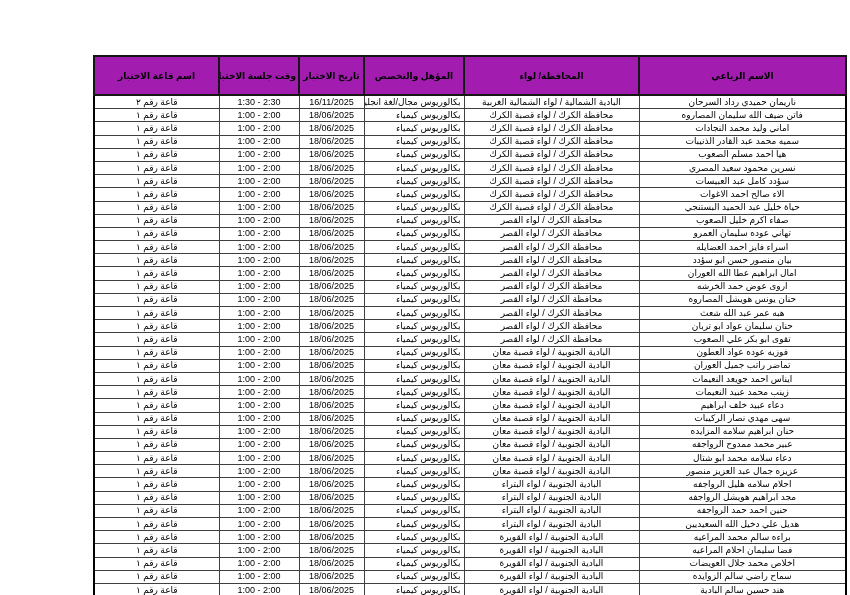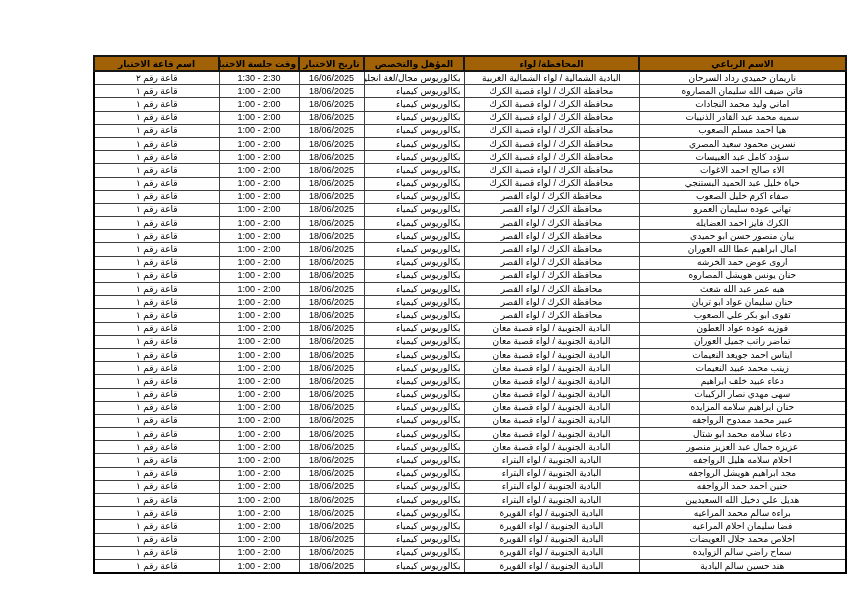--- a/index.html
+++ b/index.html
@@ -10,22 +10,22 @@
   .page{position:relative;width:850px;height:595px;background:#fff;}
   table.schedule{
     position:absolute;left:93px;top:55px;width:752px;
     border-collapse:collapse;table-layout:fixed;
     direction:rtl;
     border:2px solid #000;
   }
   table.schedule th{
     border:2px solid #161616;
     font-size:9px;font-weight:bold;color:#000;
-    height:13px;padding:0 2px;text-align:center;
-    background:#a16207;white-space:nowrap;overflow:hidden;
+    height:13px;padding:12px 2px;text-align:center;
+    background:#a21caf;white-space:nowrap;overflow:hidden;
   }
   table.schedule td{
     border:1px solid #3f3f3f;
     font-size:9px;color:#000;
     height:12.2px;padding:0 3px;text-align:center;
     background:#fff;white-space:nowrap;overflow:hidden;line-height:1;
   }
   table.schedule td.qual{text-align:right;}
   table.schedule td.num{direction:ltr;text-align:center;}
 </style>
@@ -50,21 +50,21 @@
         <th>تاريخ الاختبار</th>
         <th>وقت جلسة الاختبار</th>
         <th>اسم قاعة الاختبار</th>
       </tr>
     </thead>
     <tbody>
         <tr>
       <td class="name">ناريمان حميدي رداد السرحان</td>
       <td class="gov">البادية الشمالية / لواء الشمالية الغربية</td>
       <td class="qual">بكالوريوس مجال/لغة انجليزية</td>
-      <td class="num">16/06/2025</td>
+      <td class="num">16/11/2025</td>
       <td class="num">1:30 - 2:30</td>
       <td class="hall">قاعة رقم ٢</td>
     </tr>
         <tr>
       <td class="name">فاتن ضيف الله سليمان المصاروه</td>
       <td class="gov">محافظة الكرك / لواء قصبة الكرك</td>
       <td class="qual">بكالوريوس كيمياء</td>
       <td class="num">18/06/2025</td>
       <td class="num">1:00 - 2:00</td>
       <td class="hall">قاعة رقم ١</td>
@@ -135,29 +135,29 @@
     </tr>
         <tr>
       <td class="name">تهاني عوده سليمان العمرو</td>
       <td class="gov">محافظة الكرك / لواء القصر</td>
       <td class="qual">بكالوريوس كيمياء</td>
       <td class="num">18/06/2025</td>
       <td class="num">1:00 - 2:00</td>
       <td class="hall">قاعة رقم ١</td>
     </tr>
         <tr>
-      <td class="name">الكرك فايز احمد العضايله</td>
-      <td class="gov">محافظة الكرك / لواء القصر</td>
-      <td class="qual">بكالوريوس كيمياء</td>
-      <td class="num">18/06/2025</td>
-      <td class="num">1:00 - 2:00</td>
-      <td class="hall">قاعة رقم ١</td>
-    </tr>
-        <tr>
-      <td class="name">بيان منصور حسن ابو حميدي</td>
+      <td class="name">اسراء فايز احمد العضايله</td>
+      <td class="gov">محافظة الكرك / لواء القصر</td>
+      <td class="qual">بكالوريوس كيمياء</td>
+      <td class="num">18/06/2025</td>
+      <td class="num">1:00 - 2:00</td>
+      <td class="hall">قاعة رقم ١</td>
+    </tr>
+        <tr>
+      <td class="name">بيان منصور حسن ابو سؤدد</td>
       <td class="gov">محافظة الكرك / لواء القصر</td>
       <td class="qual">بكالوريوس كيمياء</td>
       <td class="num">18/06/2025</td>
       <td class="num">1:00 - 2:00</td>
       <td class="hall">قاعة رقم ١</td>
     </tr>
         <tr>
       <td class="name">امال ابراهيم عطا الله العوران</td>
       <td class="gov">محافظة الكرك / لواء القصر</td>
       <td class="qual">بكالوريوس كيمياء</td>

